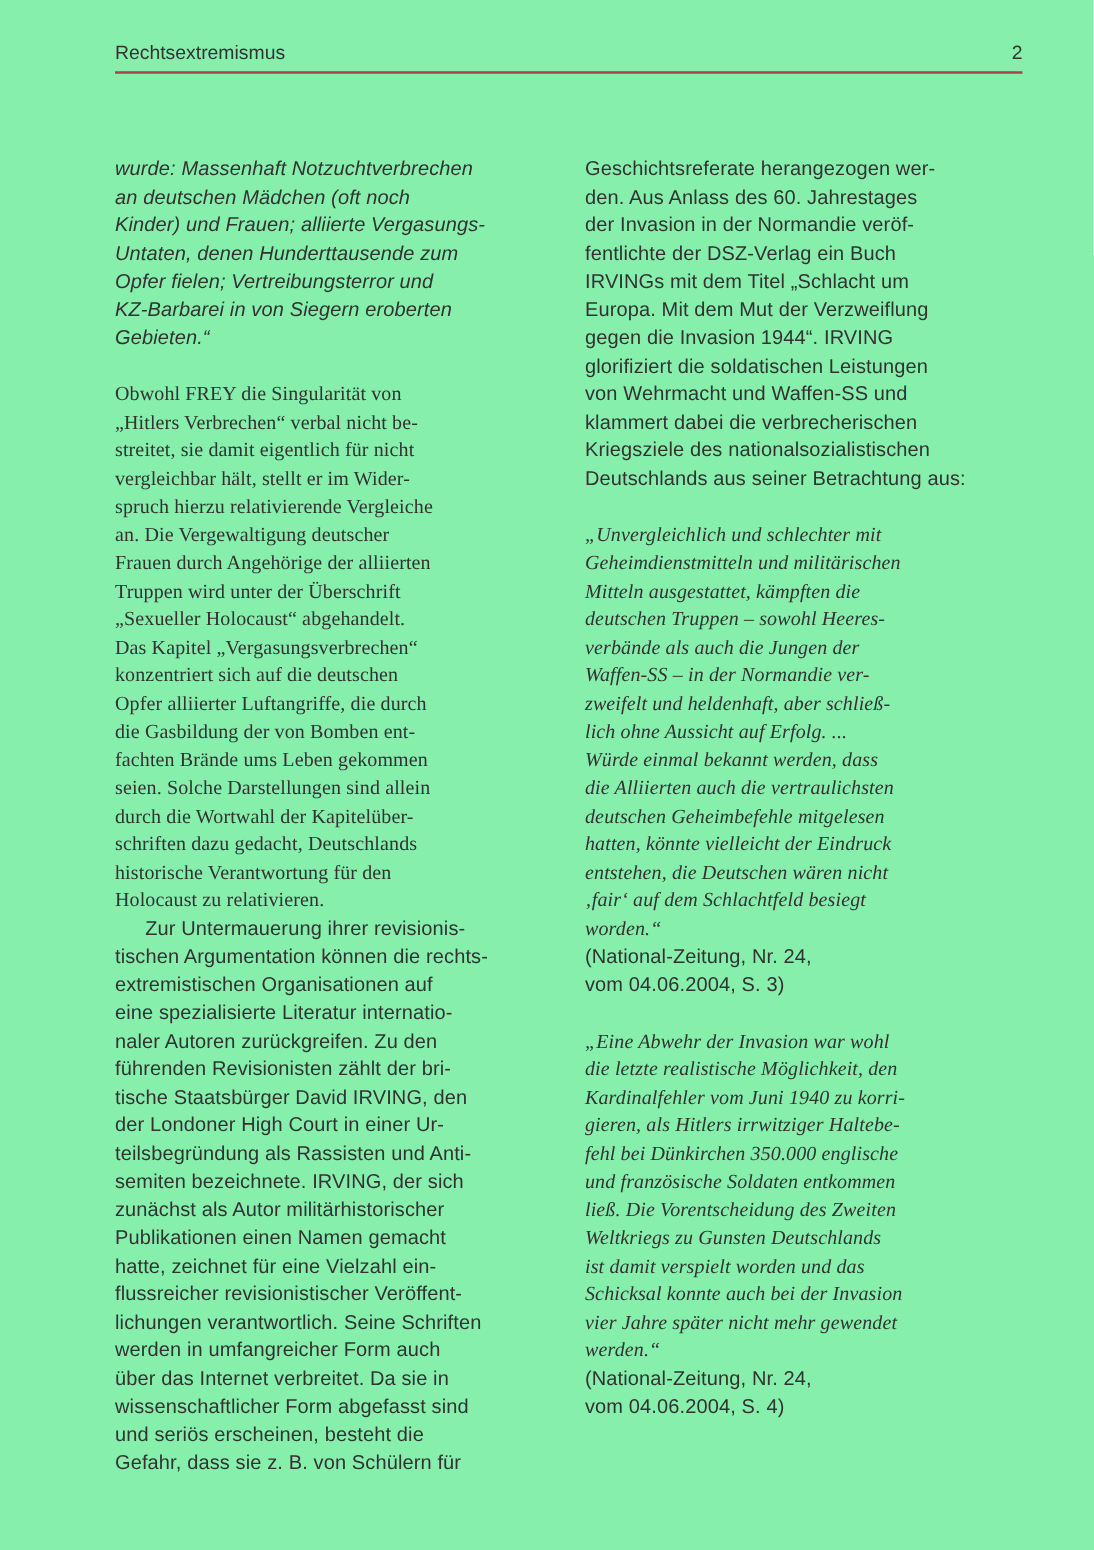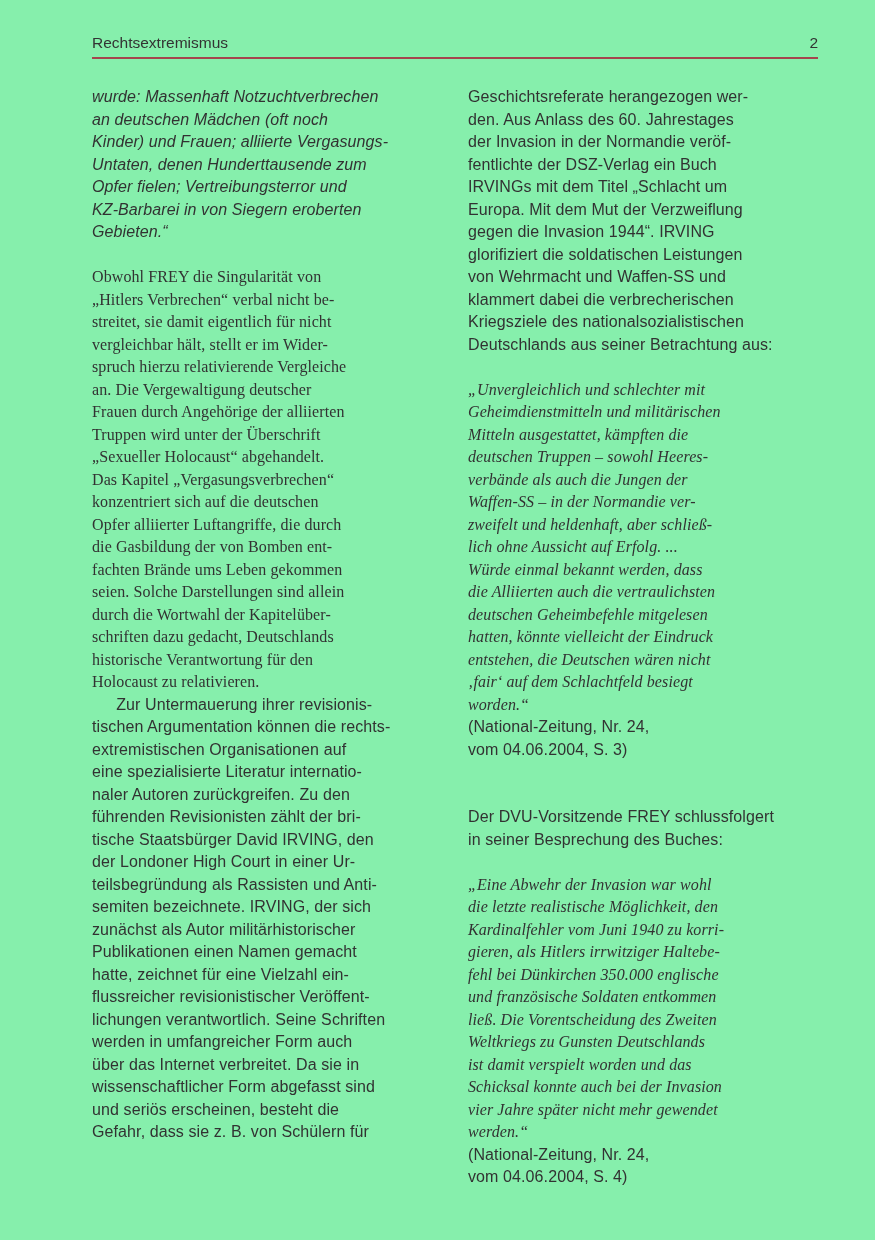--- a/index.html
+++ b/index.html
@@ -33,20 +33,21 @@
     background: #a5454d; 
   }
   .columns {
     display: flex;
     gap: 26px;
     margin-top: 27px;
   }
   .col {
     width: 350px;
     flex: 0 0 350px;
+    margin-top: 39px;
   }
   .col p {
     margin: 0;
     font-size: 16px;
     line-height: 22.5px;
     white-space: pre-line;
     text-align: left;
     letter-spacing: 0.1px;
   }
   .italic { font-style: italic; }
@@ -139,22 +140,20 @@
 lich ohne Aussicht auf Erfolg. ...
 Würde einmal bekannt werden, dass
 die Alliierten auch die vertraulichsten
 deutschen Geheimbefehle mitgelesen
 hatten, könnte vielleicht der Eindruck
 entstehen, die Deutschen wären nicht
 ‚fair‘ auf dem Schlachtfeld besiegt
 worden.“</p>
       <p data-bind="columns.right.citation1">(National-Zeitung, Nr. 24,
 vom 04.06.2004, S. 3)</p>
-      <p class="spaced2" data-bind="columns.right.para2">Der DVU-Vorsitzende FREY schlussfolgert
-in seiner Besprechung des Buches:</p>
       <p class="italic spaced" data-bind="columns.right.quote2">„Eine Abwehr der Invasion war wohl
 die letzte realistische Möglichkeit, den
 Kardinalfehler vom Juni 1940 zu korri-
 gieren, als Hitlers irrwitziger Haltebe-
 fehl bei Dünkirchen 350.000 englische
 und französische Soldaten entkommen
 ließ. Die Vorentscheidung des Zweiten
 Weltkriegs zu Gunsten Deutschlands
 ist damit verspielt worden und das
 Schicksal konnte auch bei der Invasion

